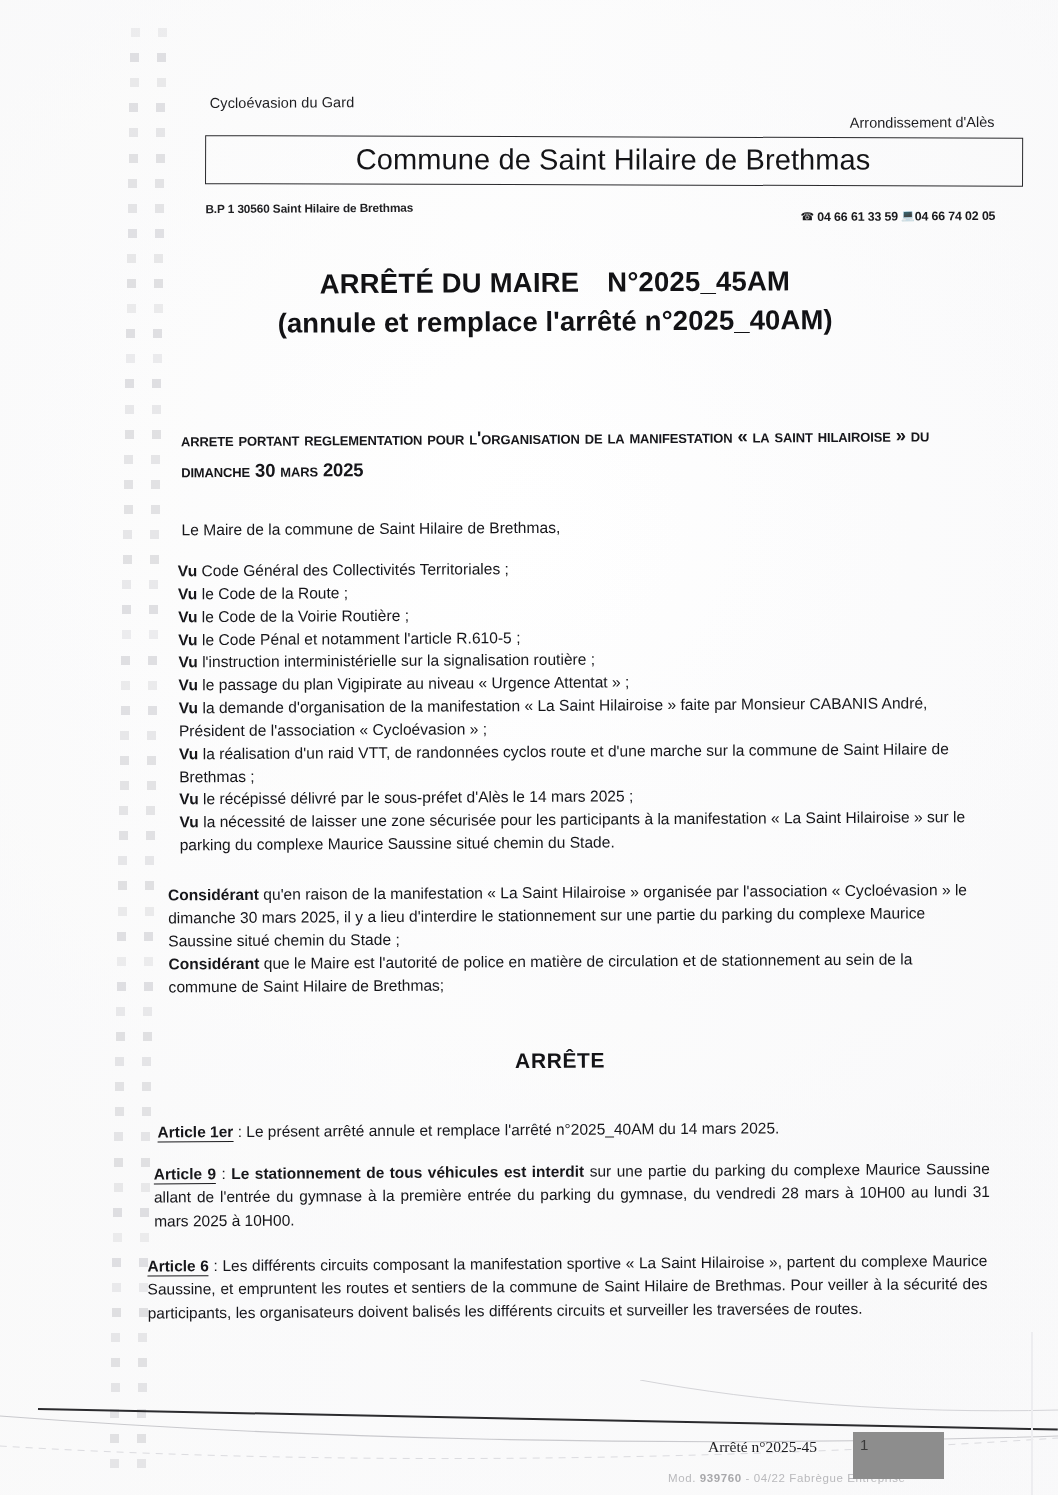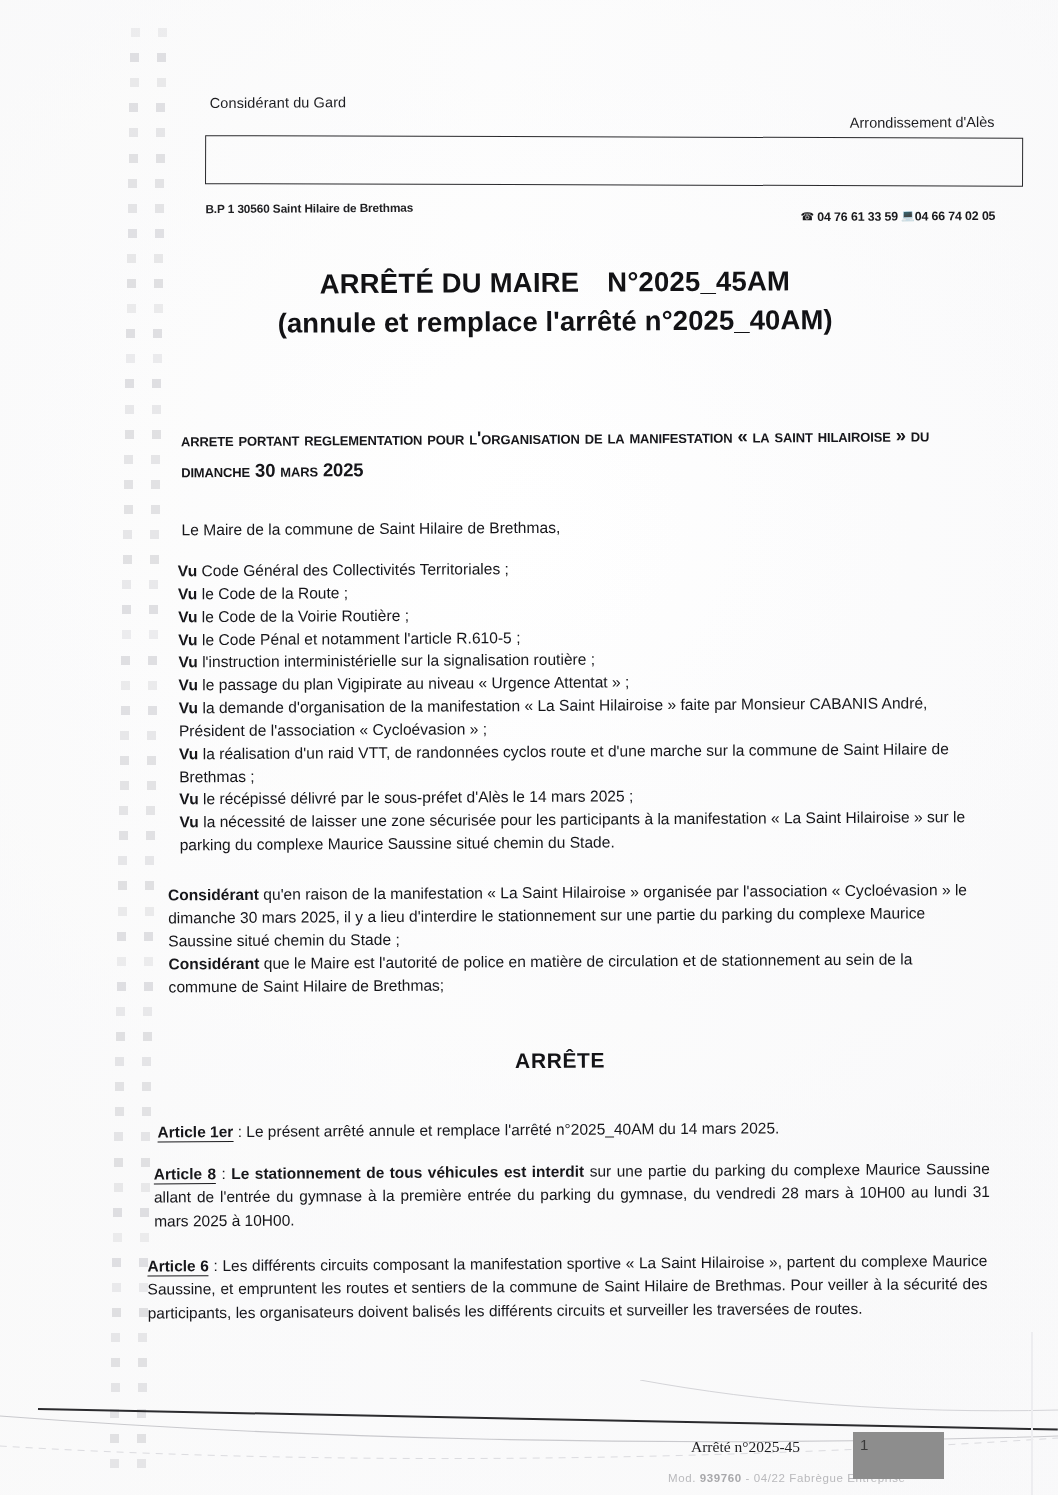--- a/index.html
+++ b/index.html
@@ -244,21 +244,21 @@
     left: 0;
     top: 1380px;
     width: 1058px;
     height: 115px;
     z-index: 4;
     pointer-events: none;
   }
 
   .footer-ref {
     position: absolute;
-    left: 691px;
+    left: 708px;
     top: 1438px;
     font-size: 15.5px;
     font-family: "Liberation Serif", serif;
     color: #1b1b1e;
     z-index: 6;
   }
   .redact {
     position: absolute;
     left: 853px;
     top: 1432px;
@@ -419,31 +419,32 @@
       <div class="dot" style="left: 138.381px; top: 1333.2px; opacity: 0.6;"></div>
       <div class="dot" style="left: 138.012px; top: 1358.3px; opacity: 0.77;"></div>
       <div class="dot" style="left: 137.642px; top: 1383.4px; opacity: 0.69;"></div>
       <div class="dot" style="left: 137.273px; top: 1408.5px; opacity: 0.71;"></div>
       <div class="dot" style="left: 136.904px; top: 1433.6px; opacity: 0.76;"></div>
       <div class="dot" style="left: 136.534px; top: 1458.7px; opacity: 0.62;"></div>
     </div>
 
   <div class="sheet">
 
-    <div class="dept">Considérant du Gard</div>
+    <div class="dept">Cycloévasion du Gard</div>
 
     <div class="arrond">Arrondissement d'Alès</div>
 
     <div class="commune-box"></div>
+    <div class="commune-name">Commune de Saint Hilaire de Brethmas</div>
 
     <div class="bp-line">B.P 1 30560 Saint Hilaire de Brethmas</div>
 
     <div class="tel-line">
       <span class="glyph">☎</span>
-      <span>04 76 61 33 59</span>
+      <span>04 66 61 33 59</span>
       <span class="glyph">💻</span><span>04 66 74 02 05</span>
     </div>
 
     <div class="title-1">
       <span>ARRÊTÉ DU MAIRE</span><span class="gap"></span><span>N°2025_45AM</span>
     </div>
     <div class="title-2">(annule et remplace l'arrêté n°2025_40AM)</div>
 
     <div class="subject">Arrete portant reglementation pour l'organisation de la manifestation « la Saint Hilairoise » du dimanche 30 mars 2025</div>
 
@@ -467,21 +468,21 @@
         <p><b>Considérant</b> que le Maire est l'autorité de police en matière de circulation et de stationnement au sein de la commune de Saint Hilaire de Brethmas;</p>
       </div>
 
     <div class="arrete-word">ARRÊTE</div>
 
     <div class="art art-1">
       <u>Article 1er</u><span> : </span><span>Le présent arrêté annule et remplace l'arrêté n°2025_40AM du 14 mars 2025.</span>
     </div>
 
     <div class="art art-2">
-      <u>Article 8</u><span> : </span><span class="strong">Le stationnement de tous véhicules est interdit</span><span> sur une partie du parking du complexe Maurice Saussine allant de l'entrée du gymnase à la première entrée du parking du gymnase, du vendredi 28 mars à 10H00 au lundi 31 mars 2025 à 10H00.</span>
+      <u>Article 9</u><span> : </span><span class="strong">Le stationnement de tous véhicules est interdit</span><span> sur une partie du parking du complexe Maurice Saussine allant de l'entrée du gymnase à la première entrée du parking du gymnase, du vendredi 28 mars à 10H00 au lundi 31 mars 2025 à 10H00.</span>
     </div>
 
     <div class="art art-3">
       <u>Article 6</u><span> : </span><span>Les différents circuits composant la manifestation sportive « La Saint Hilairoise », partent du complexe Maurice Saussine, et empruntent les routes et sentiers de la commune de Saint Hilaire de Brethmas. Pour veiller à la sécurité des participants, les organisateurs doivent balisés les différents circuits et surveiller les traversées de routes.</span>
     </div>
 
   </div>
 
   <div class="footer-rule"></div>
 

